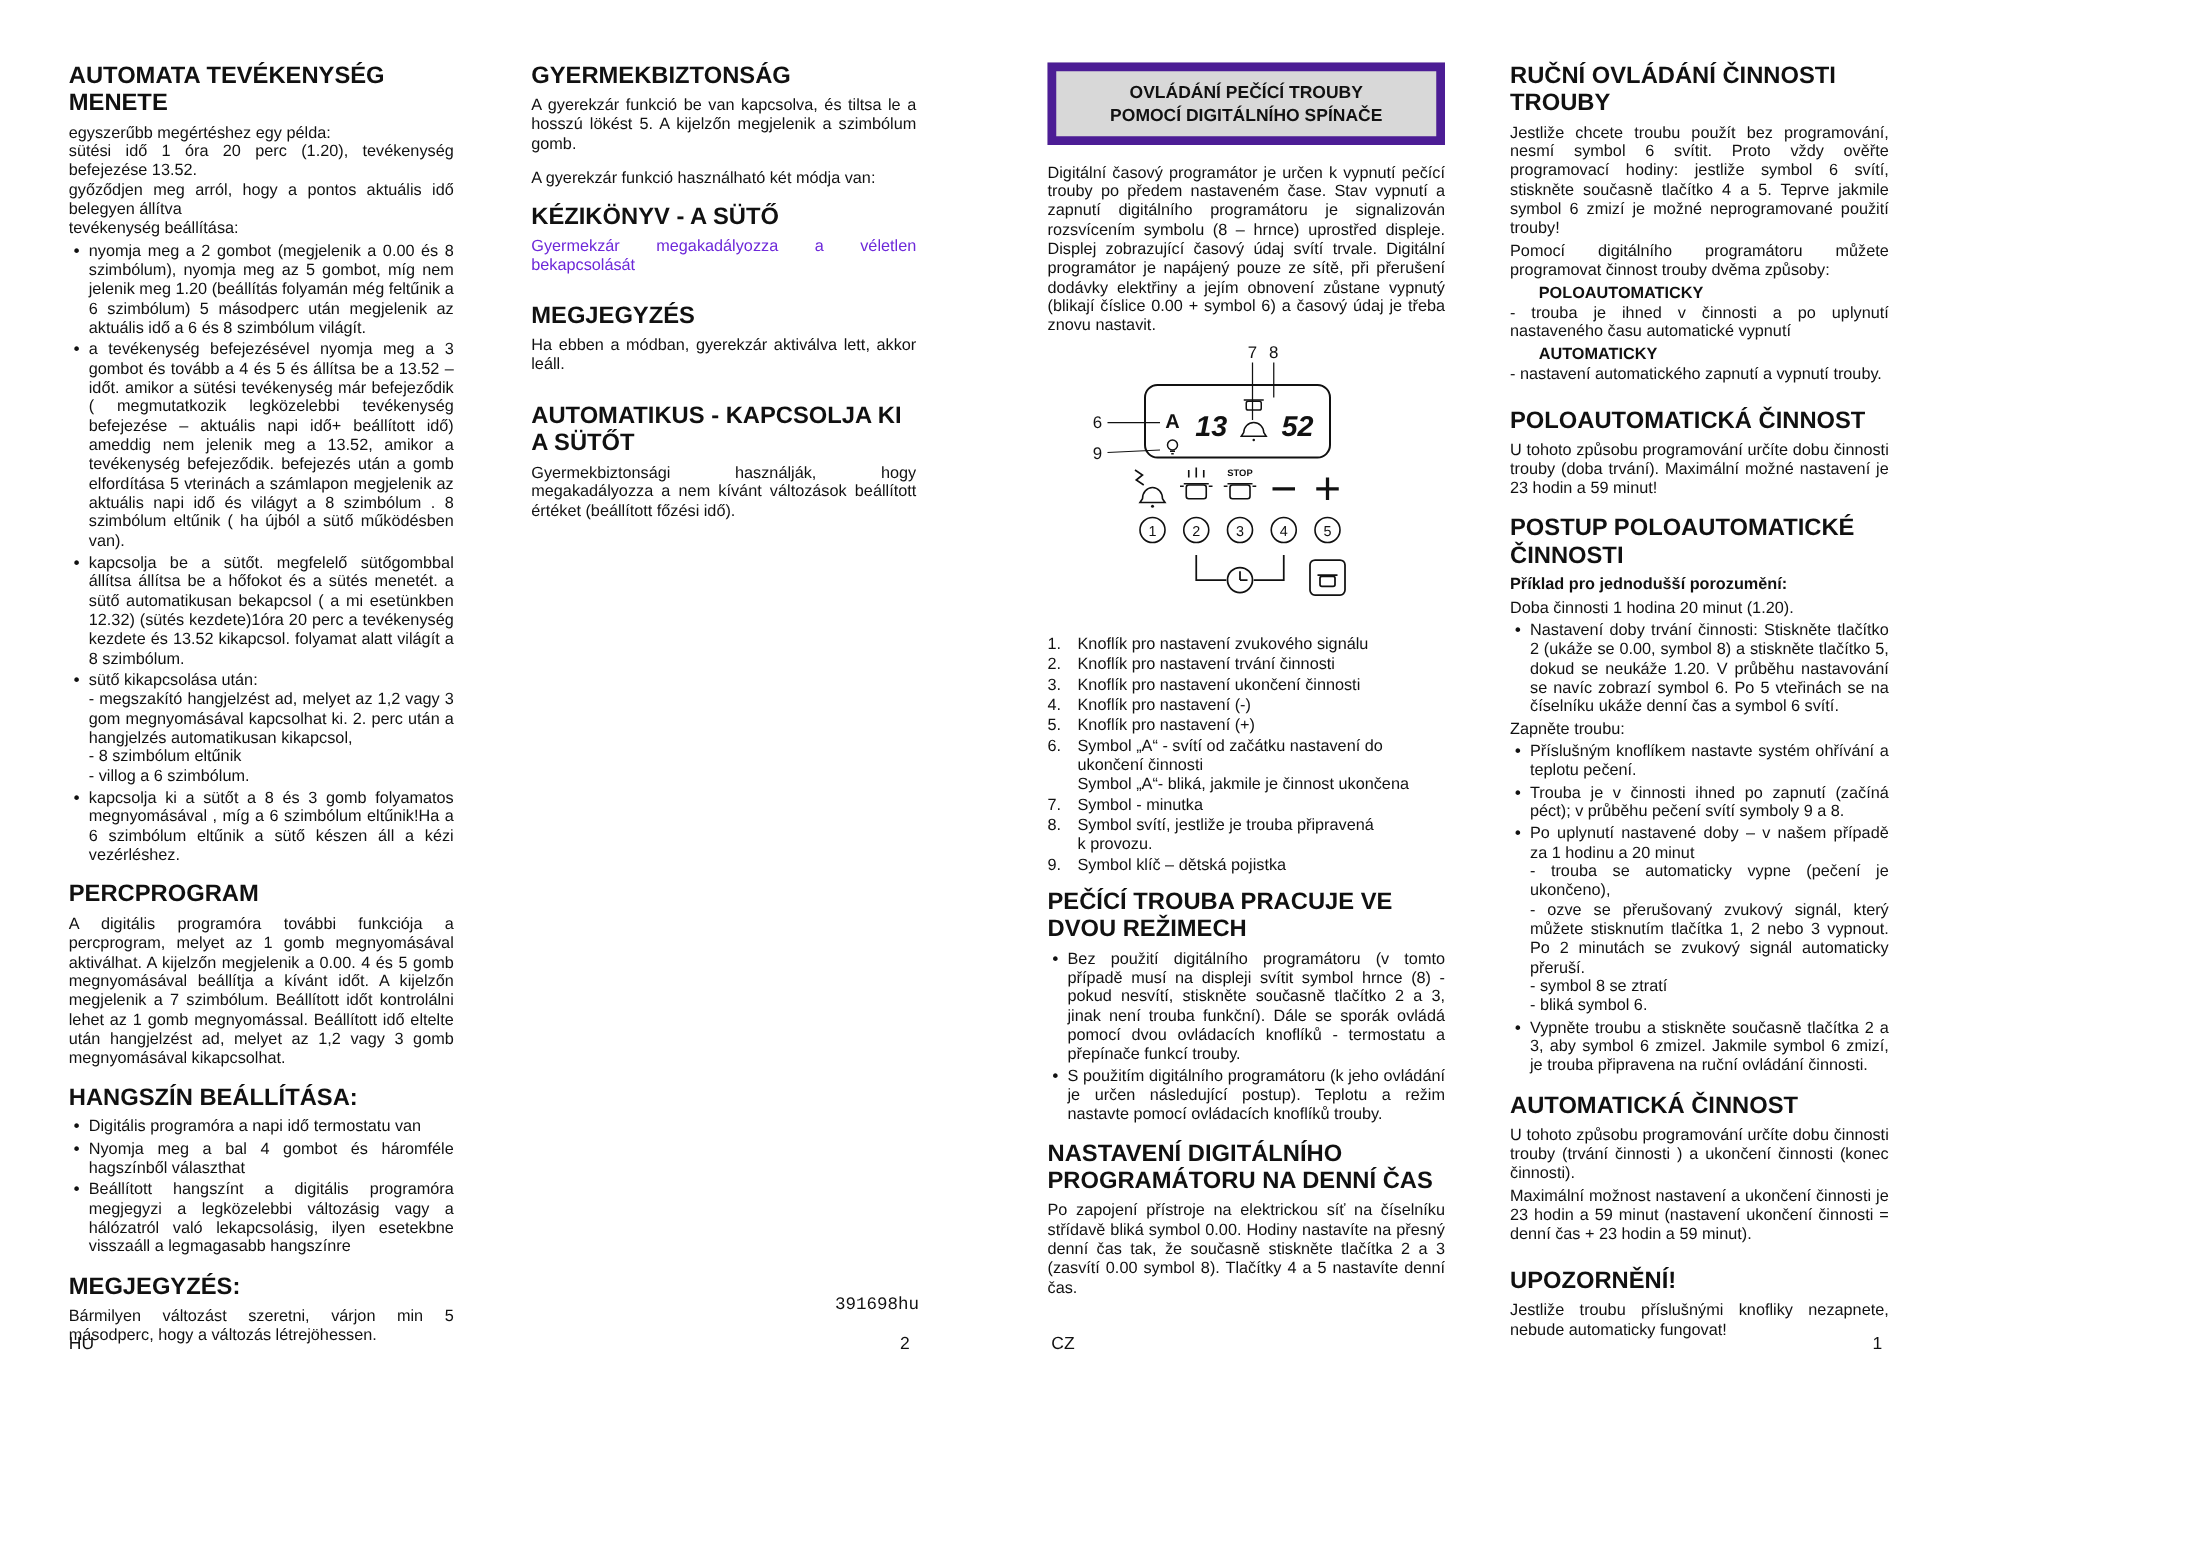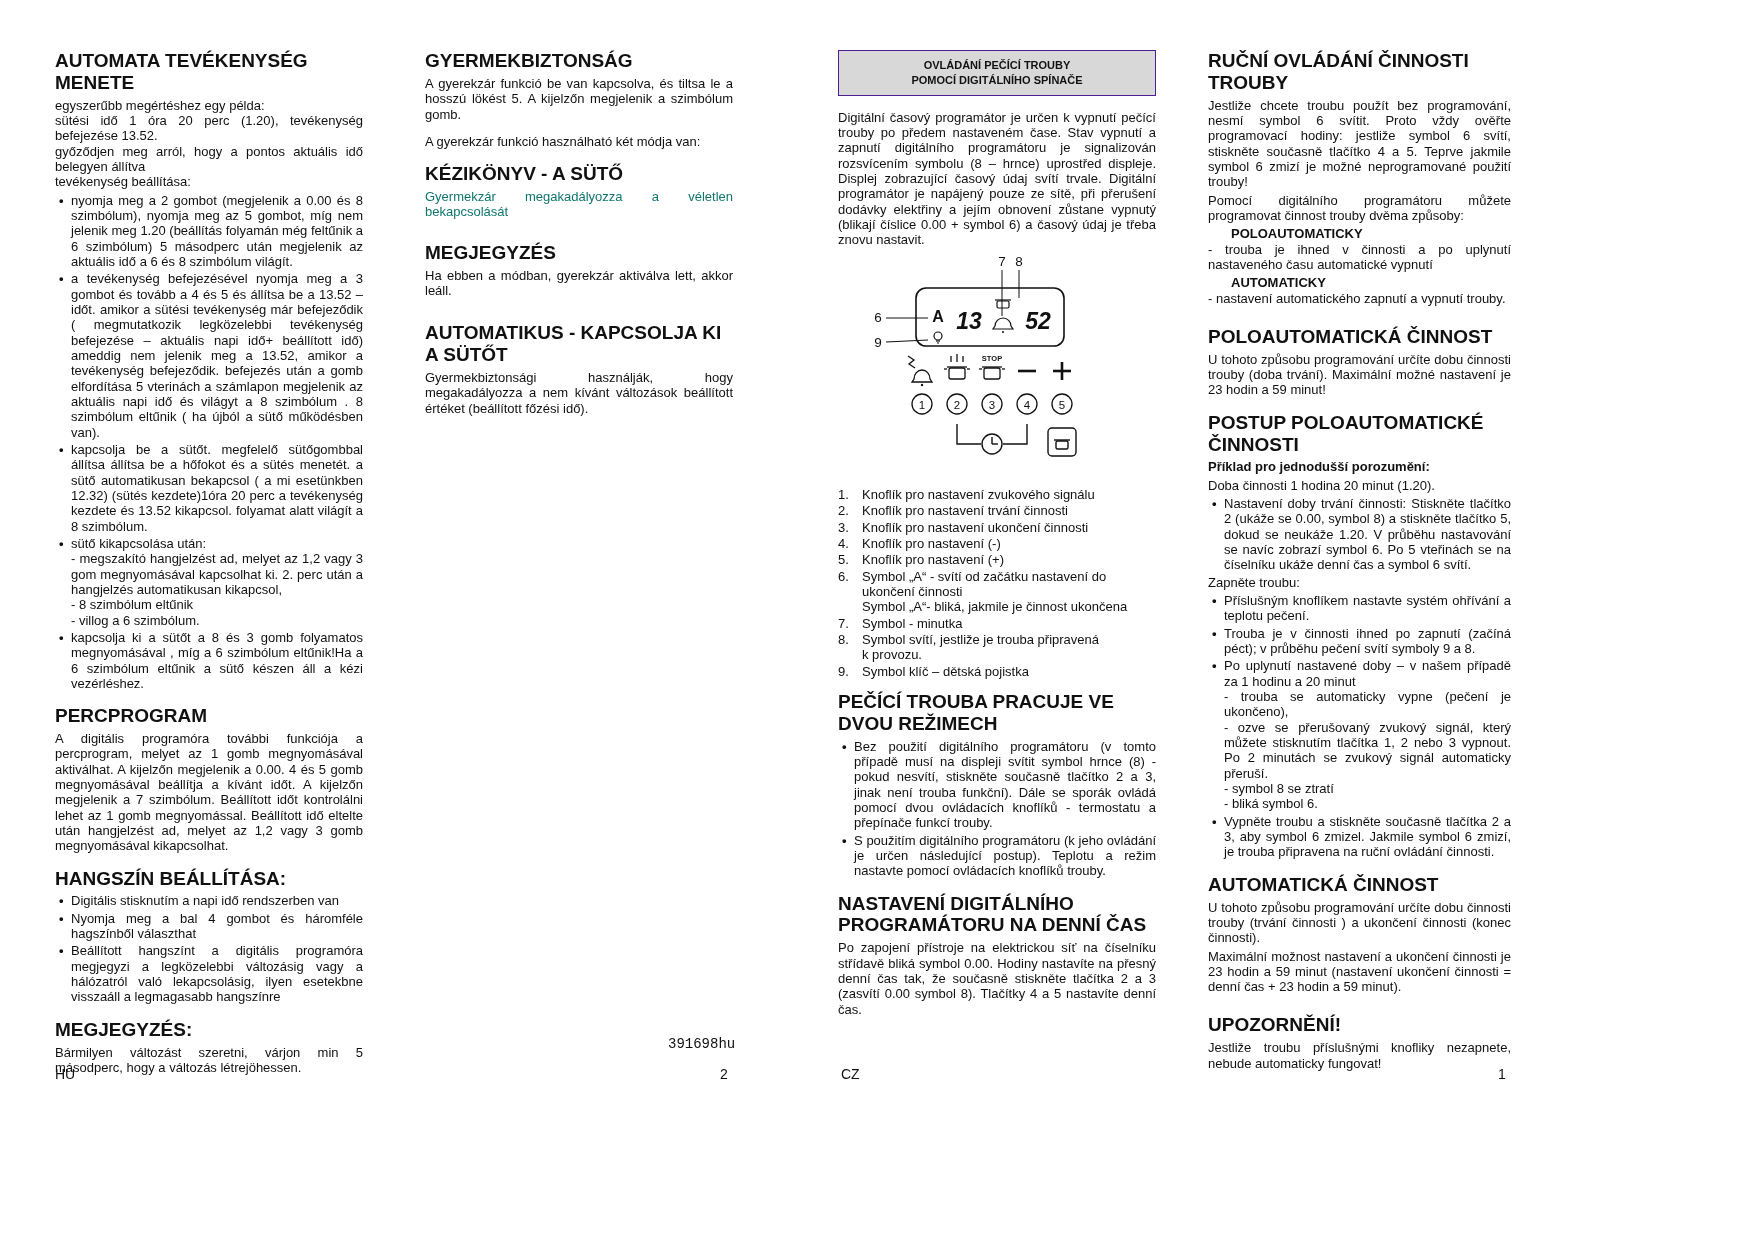--- a/index.html
+++ b/index.html
@@ -9,26 +9,26 @@
   .col { position:absolute; top:50px; font-size:13px; line-height:1.18; text-align:justify; }
   .col1 { left:55px;  width:308px; }
   .col2 { left:425px; width:308px; }
   .col3 { left:838px; width:318px; }
   .col4 { left:1208px; width:303px; }
   .section { margin-bottom:14px; }
   .h { font-size:19px; font-weight:700; line-height:1.15; text-align:left; margin-bottom:4px; }
   .sub { font-weight:700; text-align:left;padding-left:23px; }
   p, .pre { margin-bottom:3px; white-space:pre-line; }
   .bold { font-weight:700; }
-  .muted { color:#0f766e; }
+  .muted { color:#6d28d9; }
   ul { list-style:none; }
   li.bullet { position:relative; padding-left:16px; margin-bottom:2px; white-space:pre-line; }
   li.bullet::before { content:"\2022"; position:absolute; left:4px; font-weight:700; }
-  .header-box { border:1px solid #4c1d95; background:#d8d8d8; text-align:center; font-weight:700;
-                font-size:11px; line-height:1.35; padding:7px 4px; margin-bottom:14px; white-space:pre-line; }
+  .header-box { border:7px solid #4c1d95; background:#d8d8d8; text-align:center; font-weight:700;
+                font-size:14px; line-height:1.35; padding:7px 4px; margin-bottom:14px; white-space:pre-line; }
   .numlist { margin-bottom:12px; }
   .numitem { display:flex; margin-bottom:1px; }
   .numitem .num { width:24px; flex:none; text-align:left; }
   .numitem .txt { flex:1; text-align:left; white-space:pre-line; }
   .diagram-wrap { width:290px; margin:4px auto 10px auto; }
   .footer-item { position:absolute; font-size:14px; }
   .f-code { left:668px; top:1036px;font-family:Liberation Mono, monospace; }
   .f-hu   { left:55px;  top:1066px; }
   .f-p2   { left:720px; top:1066px; }
   .f-cz   { left:841px; top:1066px; }
@@ -59,21 +59,21 @@
     </div>
 
     <div class="section">
       <div class="h">PERCPROGRAM</div>
       <p>A digitális programóra további funkciója a percprogram, melyet az 1 gomb megnyomásával aktiválhat. A kijelzőn megjelenik a 0.00. 4 és 5 gomb megnyomásával beállítja a kívánt időt. A kijelzőn megjelenik a 7 szimbólum. Beállított időt kontrolálni lehet az 1 gomb megnyomással. Beállított idő eltelte után hangjelzést ad, melyet az 1,2 vagy 3 gomb megnyomásával kikapcsolhat.</p>
     </div>
 
     <div class="section">
       <div class="h">HANGSZÍN BEÁLLÍTÁSA:</div>
       <ul>
-        <li class="bullet">Digitális stisknutím a napi idő rendszerben van</li>
+        <li class="bullet">Digitális programóra a napi idő termostatu van</li>
         <li class="bullet">Nyomja meg a bal 4 gombot és  háromféle hagszínből választhat</li>
         <li class="bullet">Beállított hangszínt a digitális programóra megjegyzi a legközelebbi változásig vagy a hálózatról való lekapcsolásig, ilyen esetekbne visszaáll a legmagasabb hangszínre</li>
       </ul>
     </div>
 
     <div class="section">
       <div class="h">MEGJEGYZÉS:</div>
       <p>Bármilyen változást szeretni, várjon min 5 másodperc, hogy a változás létrejöhessen.</p>
     </div>
   </div>

